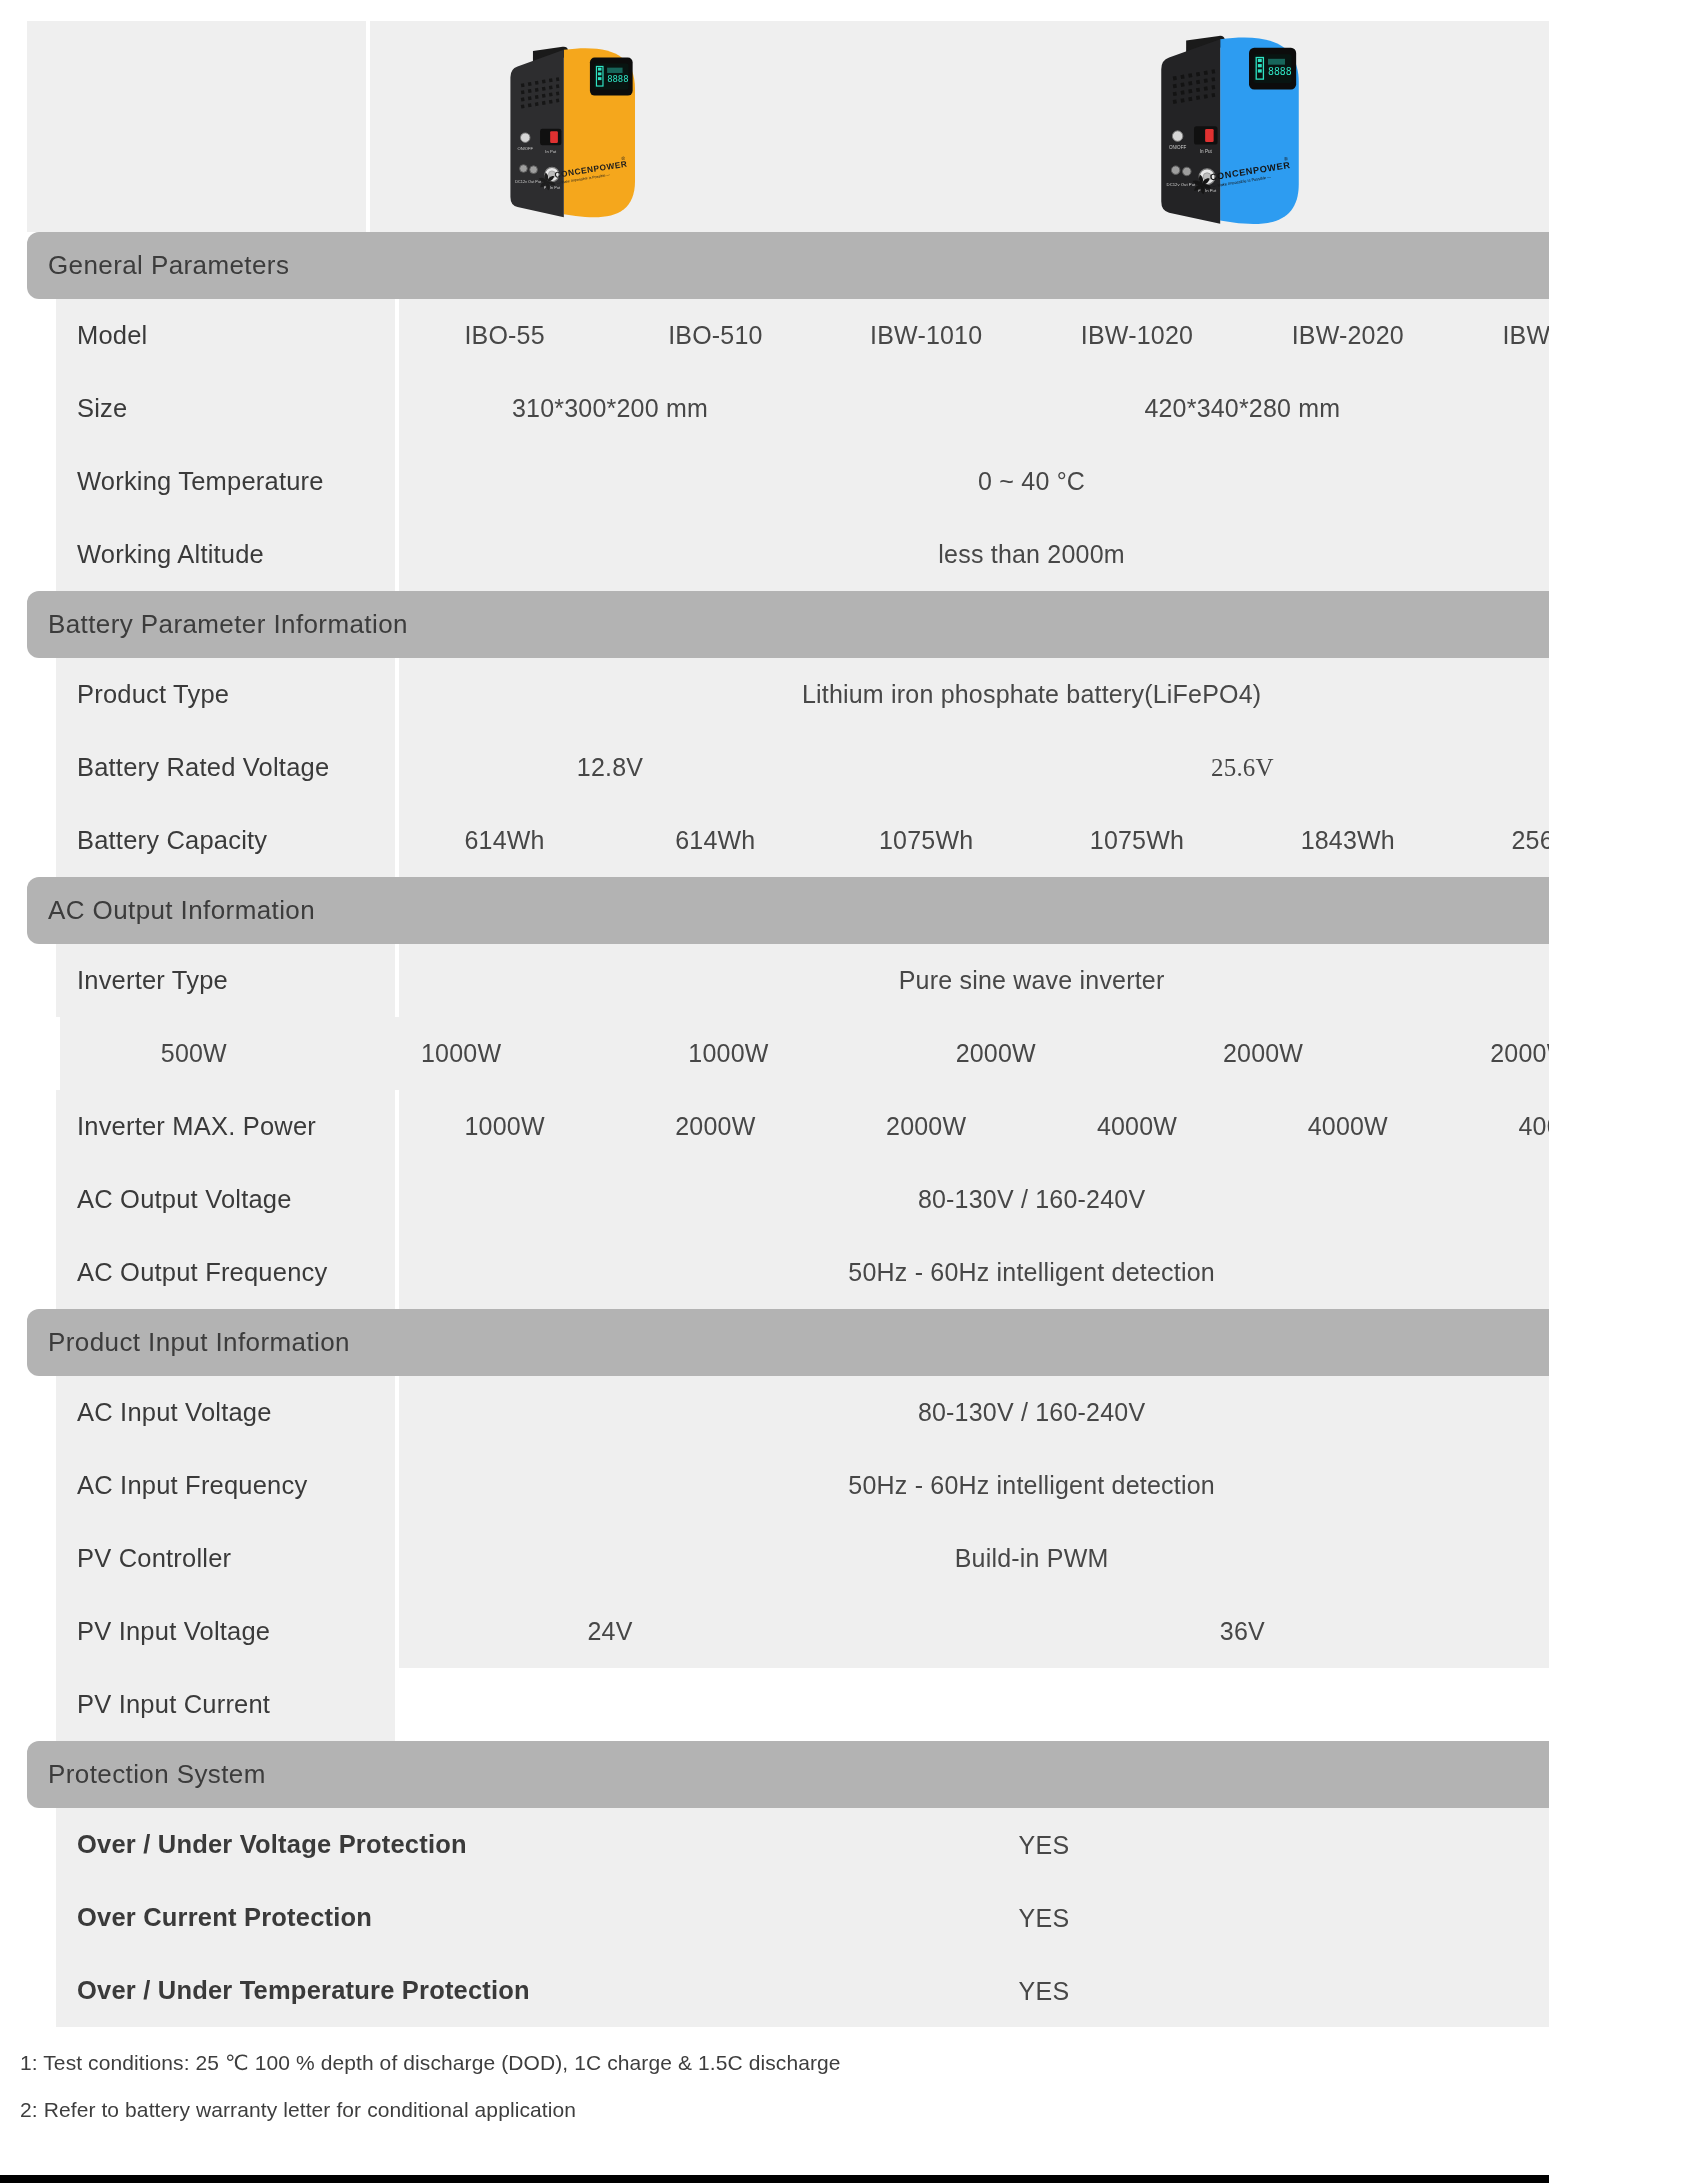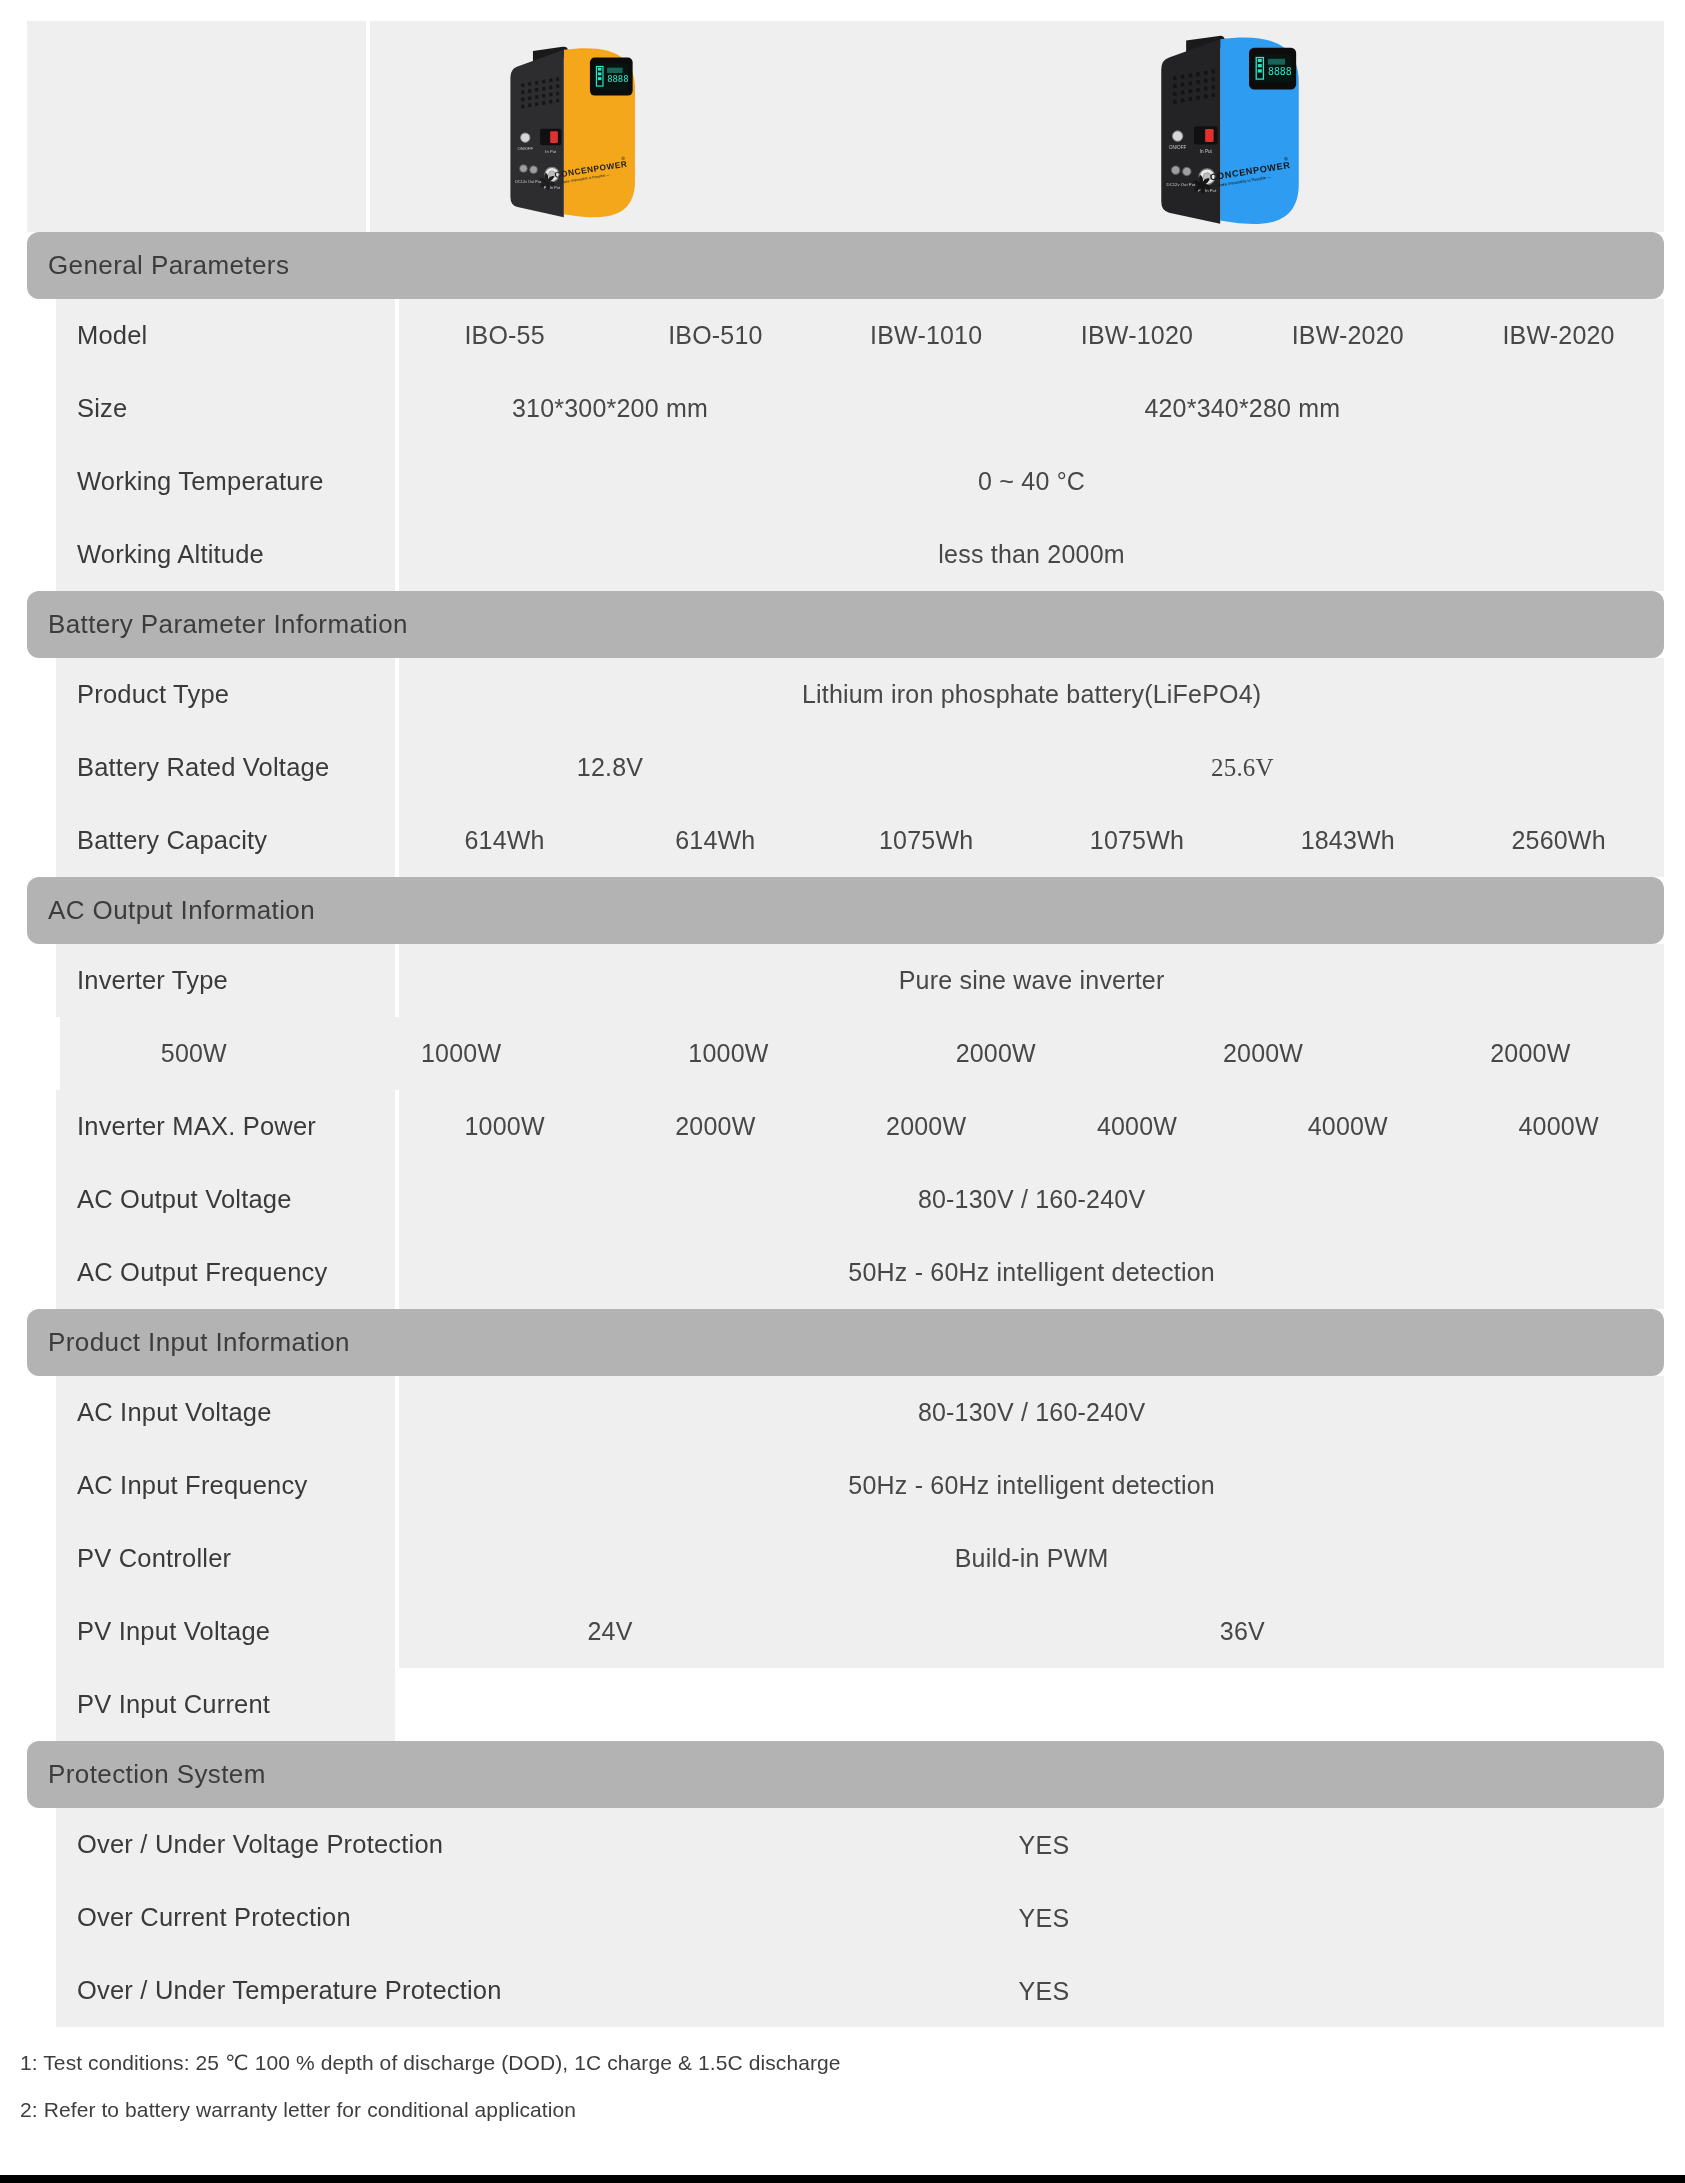--- a/index.html
+++ b/index.html
@@ -1,17 +1,17 @@
 <!DOCTYPE html>
 <html style="font-size:11.3px"><head>
 <meta charset="utf-8">
 <style>
   html,body{margin:0;padding:0;background:#ffffff;}
   .page{
-    position:relative;width:1685px;height:2183px;background:#ffffff;
+    position:relative;width:1549px;height:2183px;background:#ffffff;
     font-family:"Liberation Sans","DejaVu Sans",sans-serif;overflow:hidden;
   }
   .table-wrap{position:absolute;left:27px;top:21px;width:1637px;}
   
   .hero{display:flex;height:211px;}
   .hero-left{width:339px;background:#efefef;}
   .hero-gap,.col-gap{width:4.2px;background:#ffffff;}
   .hero-right{flex:1;background:#efefef;position:relative;}
   .product{position:absolute;}
   .product-orange{left:106px;top:15.6px;width:178px;height:193px;}
@@ -25,21 +25,21 @@
     width:339px;background:#efefef;display:flex;align-items:center;
     padding-left:21px;box-sizing:border-box;font-size:25.5px;color:#3a3a3a;letter-spacing:0.2px;
   }
   .value-area{
     flex:1;background:#efefef;display:grid;grid-template-columns:repeat(6,1fr);
     align-items:center;
   }
   .cell{text-align:center;font-size:25px;color:#474747;letter-spacing:0.2px;}
   
   .spec-row.full{position:relative;background:#efefef;}
-  .spec-row.full .row-label{width:auto;background:transparent;padding-right:0;}
+  .spec-row.full .row-label{width:auto;background:transparent;padding-right:0;font-weight:bold;}
   .spec-row.full .full-value{
     position:absolute;left:988px;top:50%;transform:translate(-50%,-50%);
     font-size:25px;color:#474747;letter-spacing:0.4px;
   }
   
   .footnotes{position:absolute;left:20px;top:2051px;}
   .footnote{font-size:21px;color:#3e3e3e;margin-bottom:23.4px;letter-spacing:0.1px;}
   
   .footer-bar{position:absolute;left:0;bottom:0;width:1685px;height:8.5px;background:#000000;}
   svg text{font-family:"Liberation Sans","DejaVu Sans",sans-serif;}

